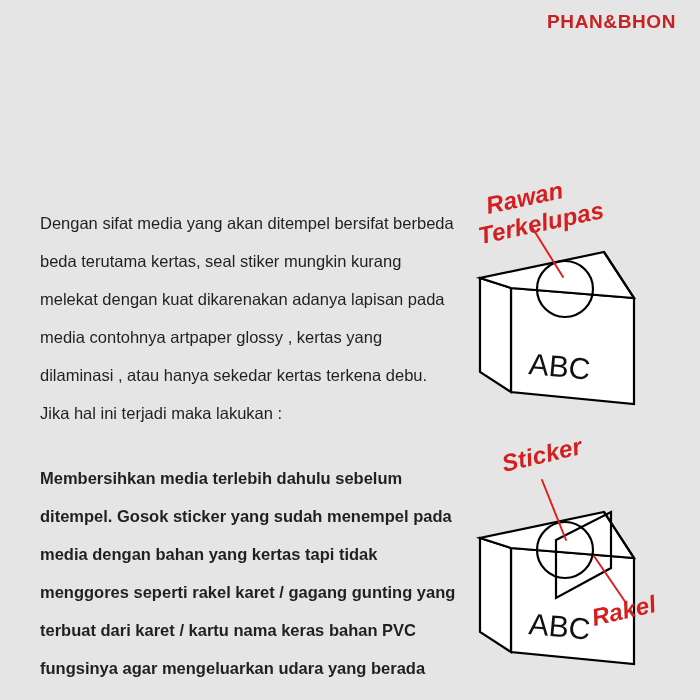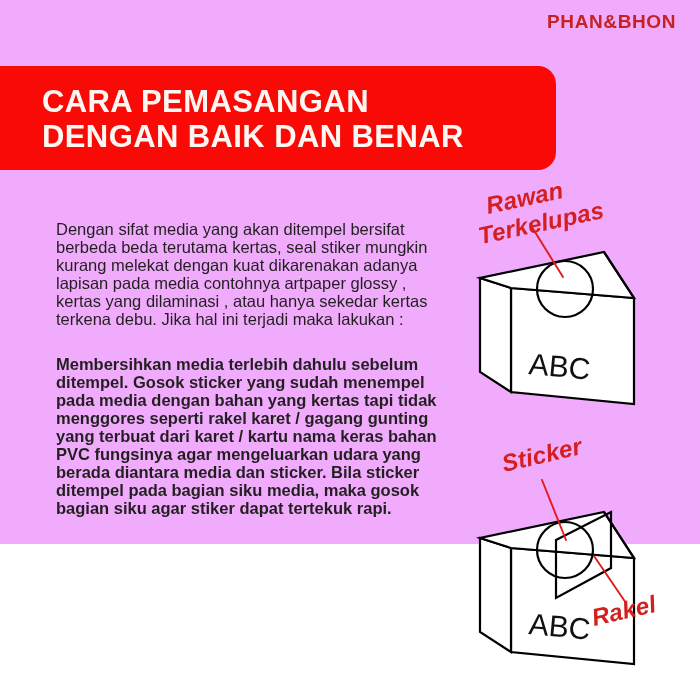--- a/index.html
+++ b/index.html
@@ -11,22 +11,22 @@
     height: 700px;
     background: #ffffff;
     font-family: "Liberation Sans", sans-serif;
     overflow: hidden;
     position: relative;
   }
 
   #page {
     position: relative;
     width: 700px;
-    height: 544px;
-    background: #f0abfc;
+    height: 700px;
+    background: #e5e5e5;
   }
 
   
   .brand {
     position: absolute;
     top: 11px;
     right: 24px;
     font-family: "Liberation Sans", sans-serif;
     font-weight: bold;
     font-size: 19px;
@@ -66,23 +66,23 @@
   
   .copy {
     position: absolute;
     left: 40px;
     top: 204px;
     width: 418px;
   }
   .para {
     font-family: "Liberation Sans", sans-serif;
     font-size: 16.5px;
-    line-height: 18px;
+    line-height: 38px;
     color: #231f20;
-    margin: 16px;
+    margin: 0;
     text-align: left;
   }
   .para + .para {
     margin-top: 27px;
     font-weight: bold;
   }
 
   
   .illus {
     position: absolute;
@@ -138,26 +138,20 @@
     letter-spacing: 0.2px;
   }
 </style>
 </head>
 <body>
 
 <div id="page">
 
   <div class="brand">PHAN&amp;BHON</div>
 
-  <div class="banner">
-    <div class="banner-inner">
-      <div class="banner-line">CARA PEMASANGAN</div>
-      <div class="banner-line">DENGAN BAIK DAN BENAR</div>
-    </div>
-  </div>
 
   <div class="copy">
     <p class="para">Dengan sifat media yang akan ditempel bersifat berbeda beda terutama kertas, seal stiker mungkin kurang melekat dengan kuat dikarenakan adanya lapisan pada media contohnya artpaper glossy , kertas yang dilaminasi , atau hanya sekedar kertas terkena debu. Jika hal ini terjadi maka lakukan :</p>
     <p class="para">Membersihkan media terlebih dahulu sebelum ditempel. Gosok sticker yang sudah menempel pada media dengan bahan yang kertas tapi tidak menggores seperti rakel karet / gagang gunting yang terbuat dari karet / kartu nama keras bahan PVC fungsinya agar mengeluarkan udara yang berada diantara media dan sticker. Bila sticker ditempel pada bagian siku media, maka gosok bagian siku agar stiker dapat tertekuk rapi.</p>
   </div>
 
   <div class="illus illus-top">
     <svg viewBox="0 0 228 212" xmlns="http://www.w3.org/2000/svg">
 
       <polygon class="box-face" points="43,96 43,200 166,212 166,106"></polygon>

